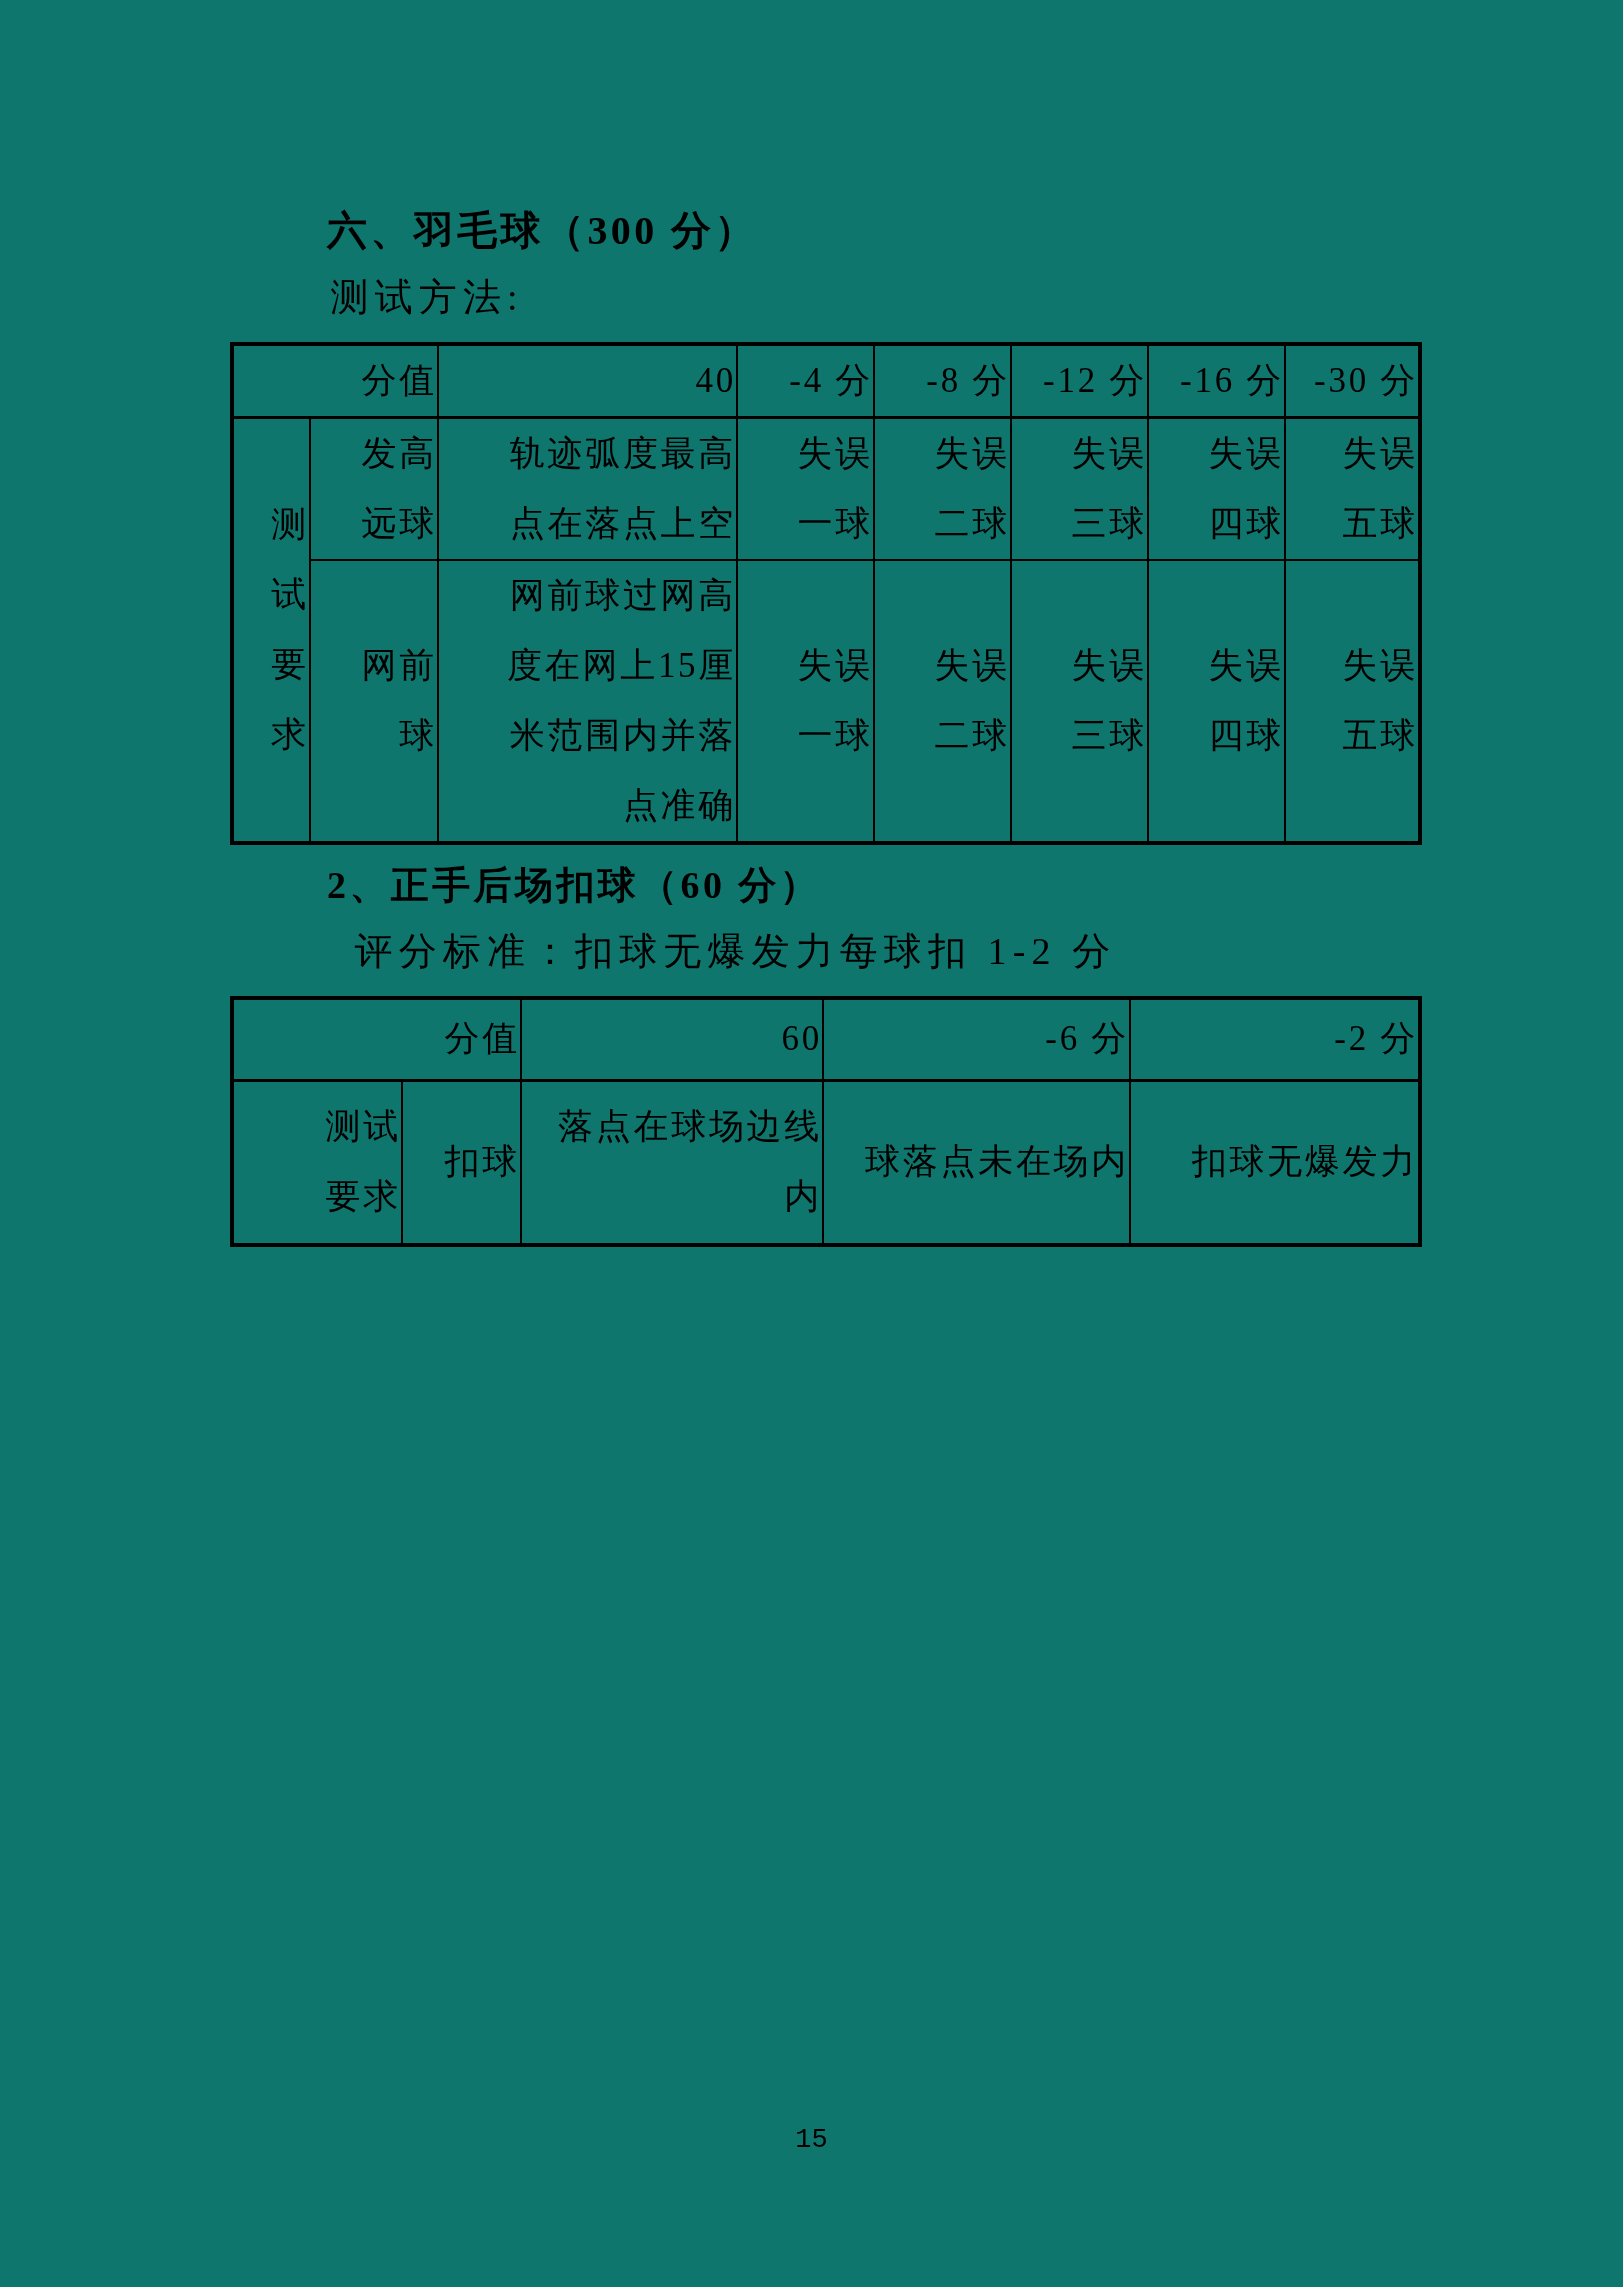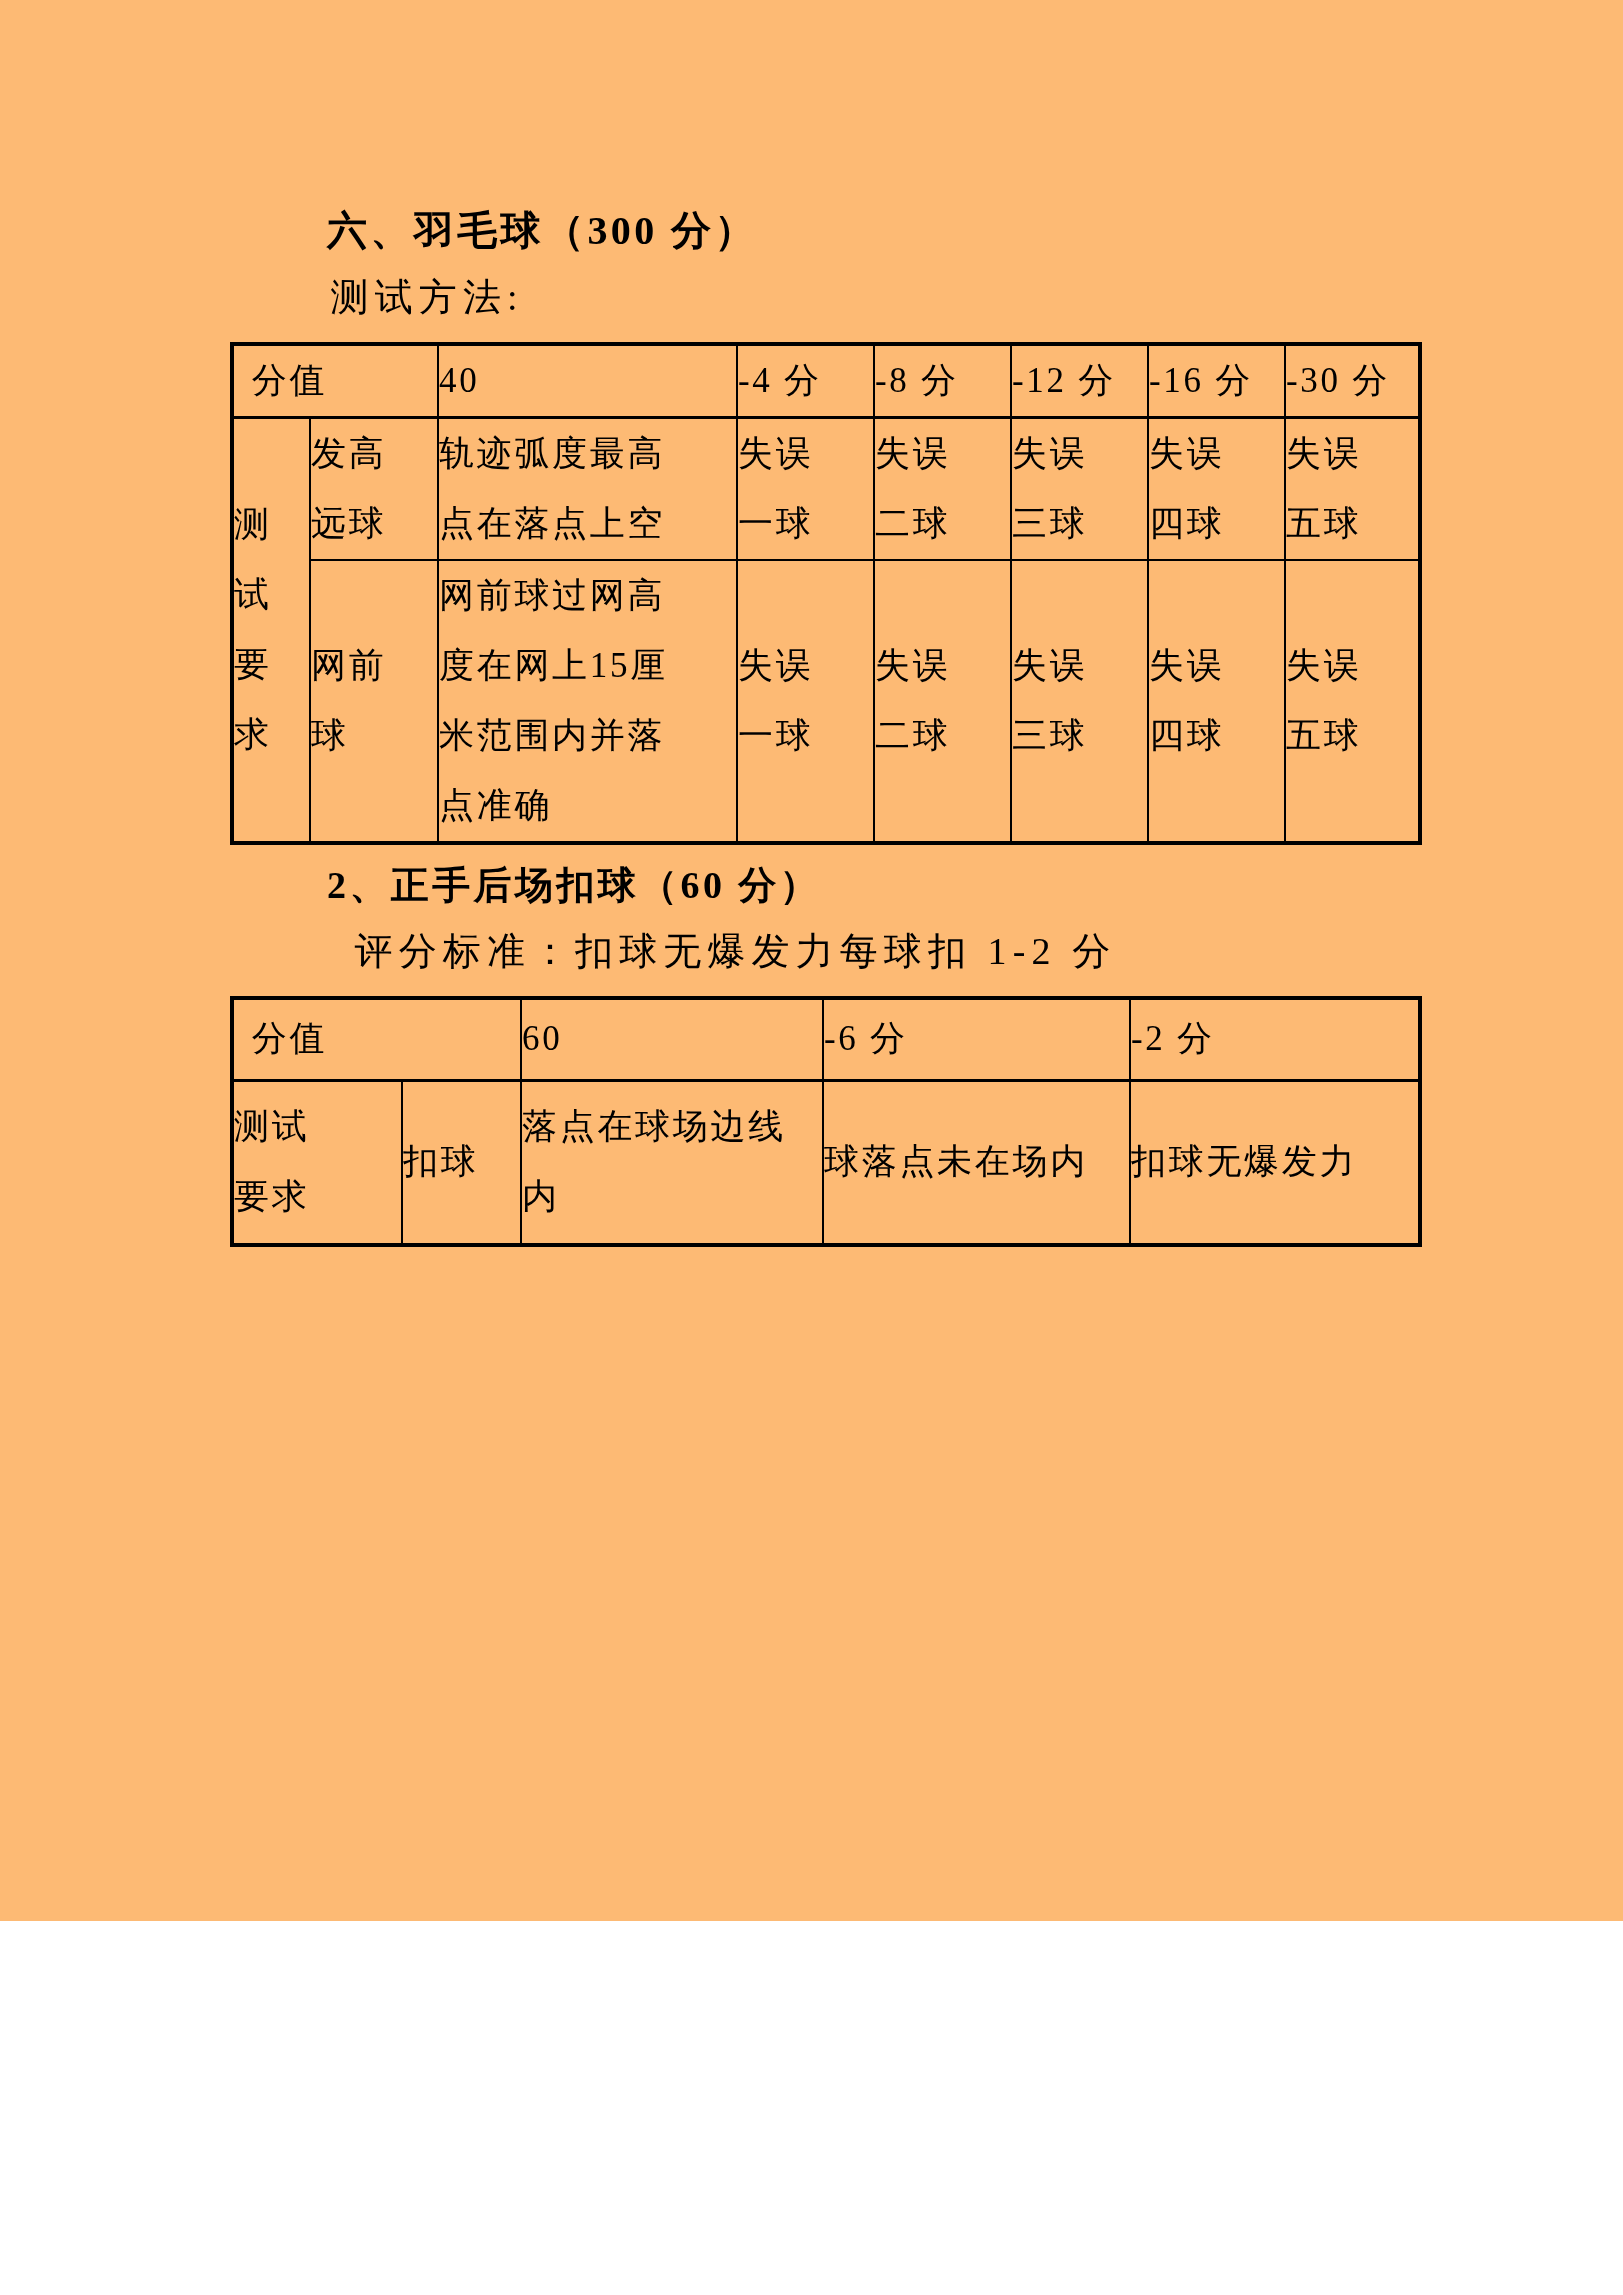--- a/index.html
+++ b/index.html
@@ -1,20 +1,20 @@
 <!DOCTYPE html>
 <html style="font-size:11px"><head>
 <meta charset="utf-8">
 <style>
   html,body{margin:0;padding:0;background:#ffffff;}
   .page{
     position:relative;
     width:1623px;
-    height:1921px;
-    background:#fdba74;
+    height:2287px;
+    background:#0f766e;
     color:#000;
     font-family:"Liberation Serif","DejaVu Serif",serif;
     overflow:hidden;
   }
   .content{
     position:absolute;
     left:230px;
     top:0;
     width:1189px;
   }
@@ -54,21 +54,21 @@
   table.t{
     border-collapse:collapse;
     table-layout:fixed;
     width:1189px;
     border:4.1px solid #000;
     margin-top:4.1px;
   }
   table.t td{
     border:2px solid #000;
     padding:0;
-    text-align:left;
+    text-align:right;
     vertical-align:middle;
     font-size:35px;
     line-height:70px;
     letter-spacing:2.7px;
     white-space:pre-line;
     overflow:hidden;
   }
   table.t tr.hdr td{border-bottom:3.4px solid #000;}
   .t1 tr.hdr{height:68px;}
   .t1 tr.r1{height:136px;}

